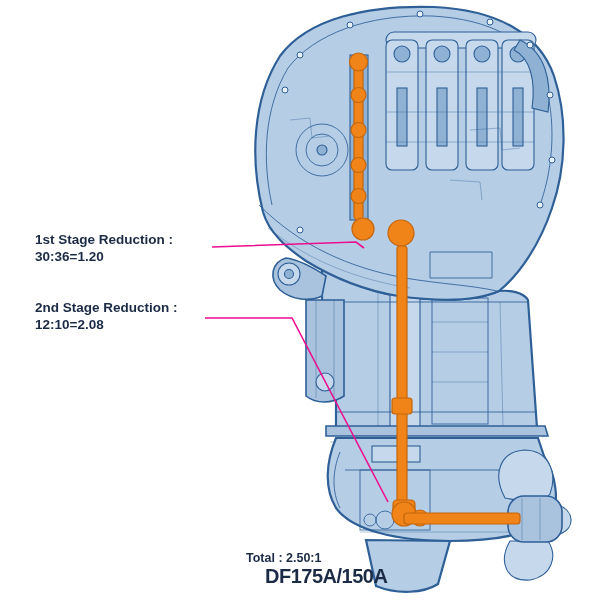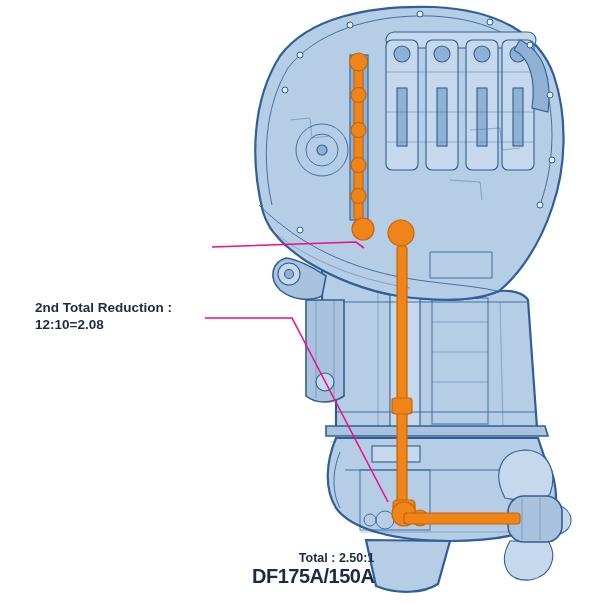--- a/index.html
+++ b/index.html
@@ -7,23 +7,23 @@
     position:relative;width:600px;height:604px;background:#ffffff;overflow:hidden;
     font-family:"Liberation Sans", sans-serif;
   }
   #stage svg{position:absolute;left:0;top:0;}
   .annot{
     position:absolute;color:var(--text_navy);font-weight:bold;font-size:13.5px;line-height:17px;
     white-space:nowrap;
   }
   #stage1-label{left:35px;top:231px;}
   #stage2-label{left:35px;top:299px;}
-  #caption{position:absolute;left:252px;top:551px;color:var(--text_navy);white-space:nowrap;text-align:right;}
+  #caption{position:absolute;left:246px;top:551px;color:var(--text_navy);white-space:nowrap;}
   #caption .total{font-weight:bold;font-size:12.5px;line-height:14px;}
-  #caption .model{font-weight:bold;font-size:20px;line-height:22px;letter-spacing:-0.5px;}
+  #caption .model{font-weight:bold;font-size:20px;line-height:22px;letter-spacing:-0.5px;margin-left:19px;}
   
   .body   {fill:var(--body_blue);  stroke:var(--line_blue); stroke-width:2.2;}
   .body2  {fill:var(--body_blue2); stroke:var(--line_blue); stroke-width:1.6;}
   .inner  {fill:var(--inner_blue); stroke:var(--line_blue); stroke-width:1.1;}
   .shade  {fill:var(--shade_blue); stroke:var(--line_blue); stroke-width:1.1;}
   .detail {fill:none; stroke:var(--line_blue); stroke-width:1;  opacity:.85;}
   .detail2{fill:none; stroke:var(--line_blue); stroke-width:.7; opacity:.55;}
   .orange {fill:var(--accent_orange); stroke:var(--accent_orange_dark); stroke-width:1.2;}
   .leader {fill:none; stroke:var(--leader_magenta); stroke-width:1.6;}
   .bolt   {fill:#e8f0f8; stroke:var(--line_blue); stroke-width:1;}
@@ -151,23 +151,27 @@
         <circle class="orange" cx="404" cy="514" r="12"></circle>
         <circle class="orange" cx="420" cy="518" r="8"></circle>
       </g>
       <rect class="orange" x="404" y="513" width="116" height="11" rx="3"></rect>
     </g>
 
     <polyline class="leader" points="212,247 356,242 364,248"></polyline>
     <polyline class="leader" points="205,318 292,318 388,502"></polyline>
   </svg>
 
+  <div class="annot" id="stage1-label">
+    <div>1st Stage Reduction :</div>
+    <div>30:36=1.20</div>
+  </div>
 
   <div class="annot" id="stage2-label">
-    <div>2nd Total Reduction :</div>
+    <div>2nd Stage Reduction :</div>
     <div>12:10=2.08</div>
   </div>
 
   <div id="caption">
     <div class="total">Total : 2.50:1</div>
     <div class="model">DF175A/150A</div>
   </div>
 
 </div>
 

